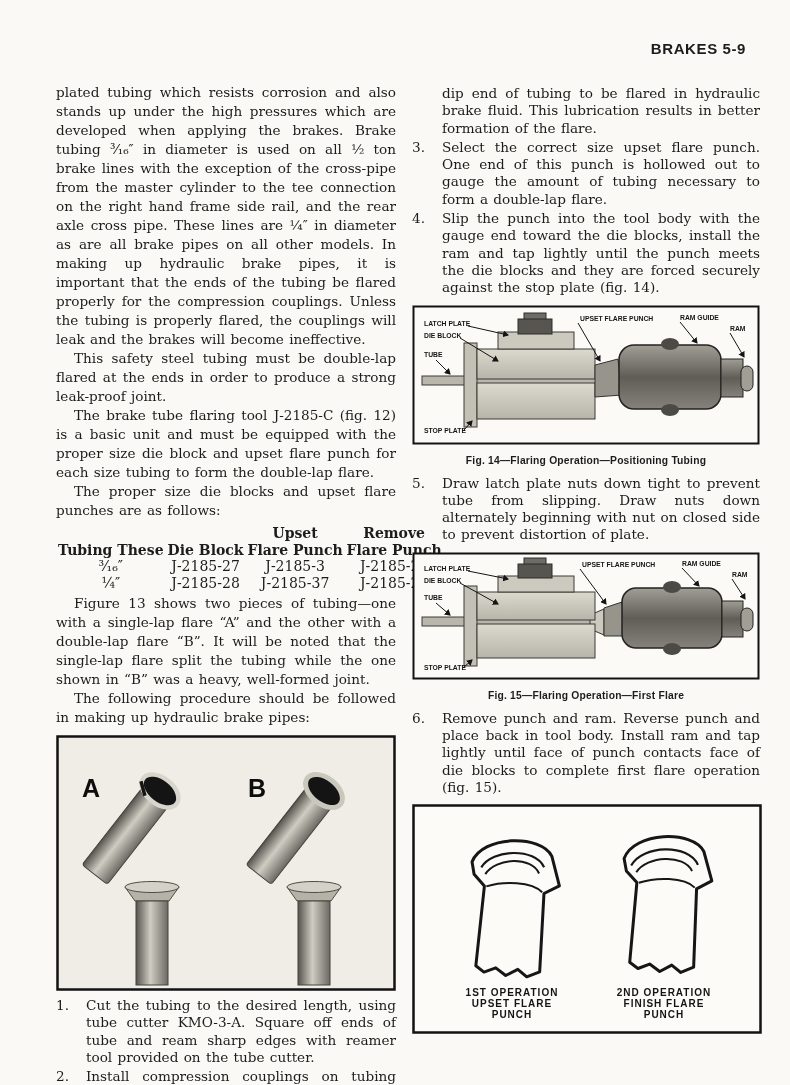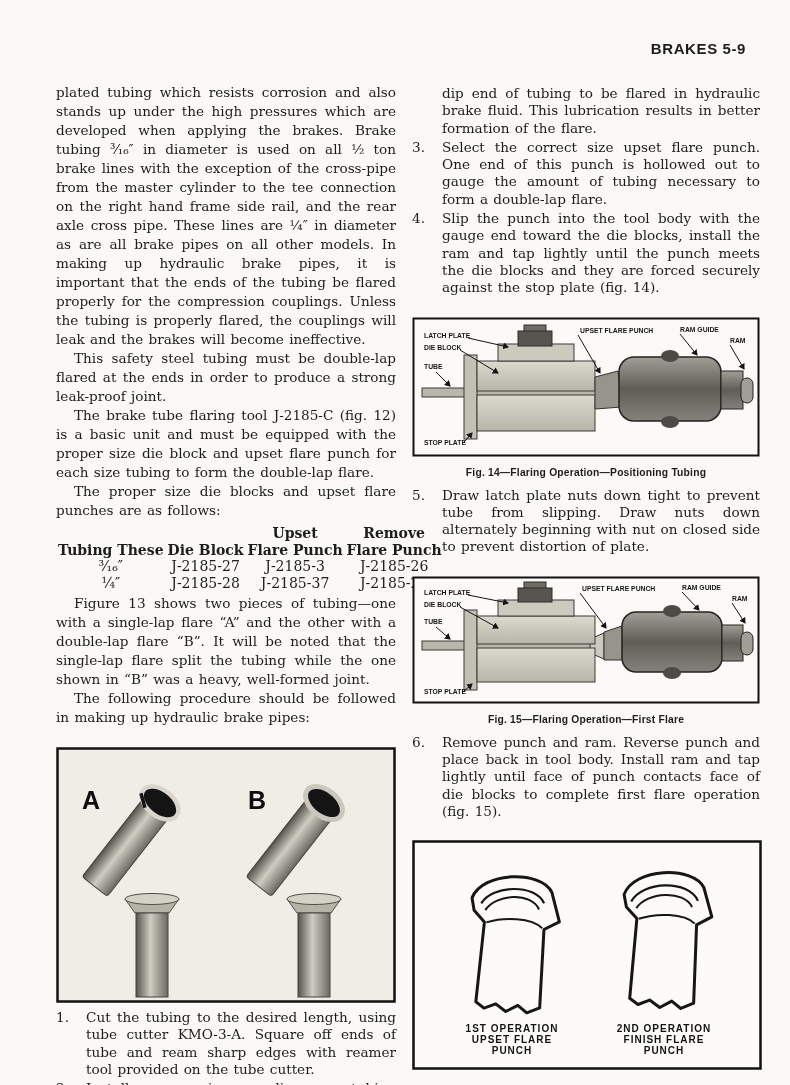--- a/index.html
+++ b/index.html
@@ -18,21 +18,21 @@
   .col-l{width:340px;flex:none;}
   .col-r{width:348px;flex:none;}
   p{margin:0;font-size:13.6px;line-height:19px;text-align:justify;word-spacing:1px;}
   p.ind{text-indent:18px;}
   .li{display:flex;font-size:13.6px;line-height:17.3px;margin-top:2px;}
   .li .num{width:30px;flex:none;}
   .li .txt{flex:1;text-align:justify;word-spacing:1px;}
   table.parts{border-collapse:collapse;margin:5px auto 3px;width:100%;}
   table.parts th,table.parts td{padding:0 2px;text-align:center;font-size:14px;line-height:16.5px;white-space:nowrap;}
   table.parts th{font-weight:bold;font-size:14px;}
-  .figbox{margin-top:20px;}
+  .figbox{margin-top:8px;}
   .figcap{
     font-family:"Liberation Sans",sans-serif;font-weight:bold;
     font-size:10.3px;text-align:center;margin:6px 0 9px;letter-spacing:.2px;
   }
   svg text.lab{
     font-family:"Liberation Sans",sans-serif;font-weight:bold;fill:#141414;
   }
   svg text.big{
     font-family:"Liberation Sans",sans-serif;font-weight:bold;fill:#0d0d0d;
   }

